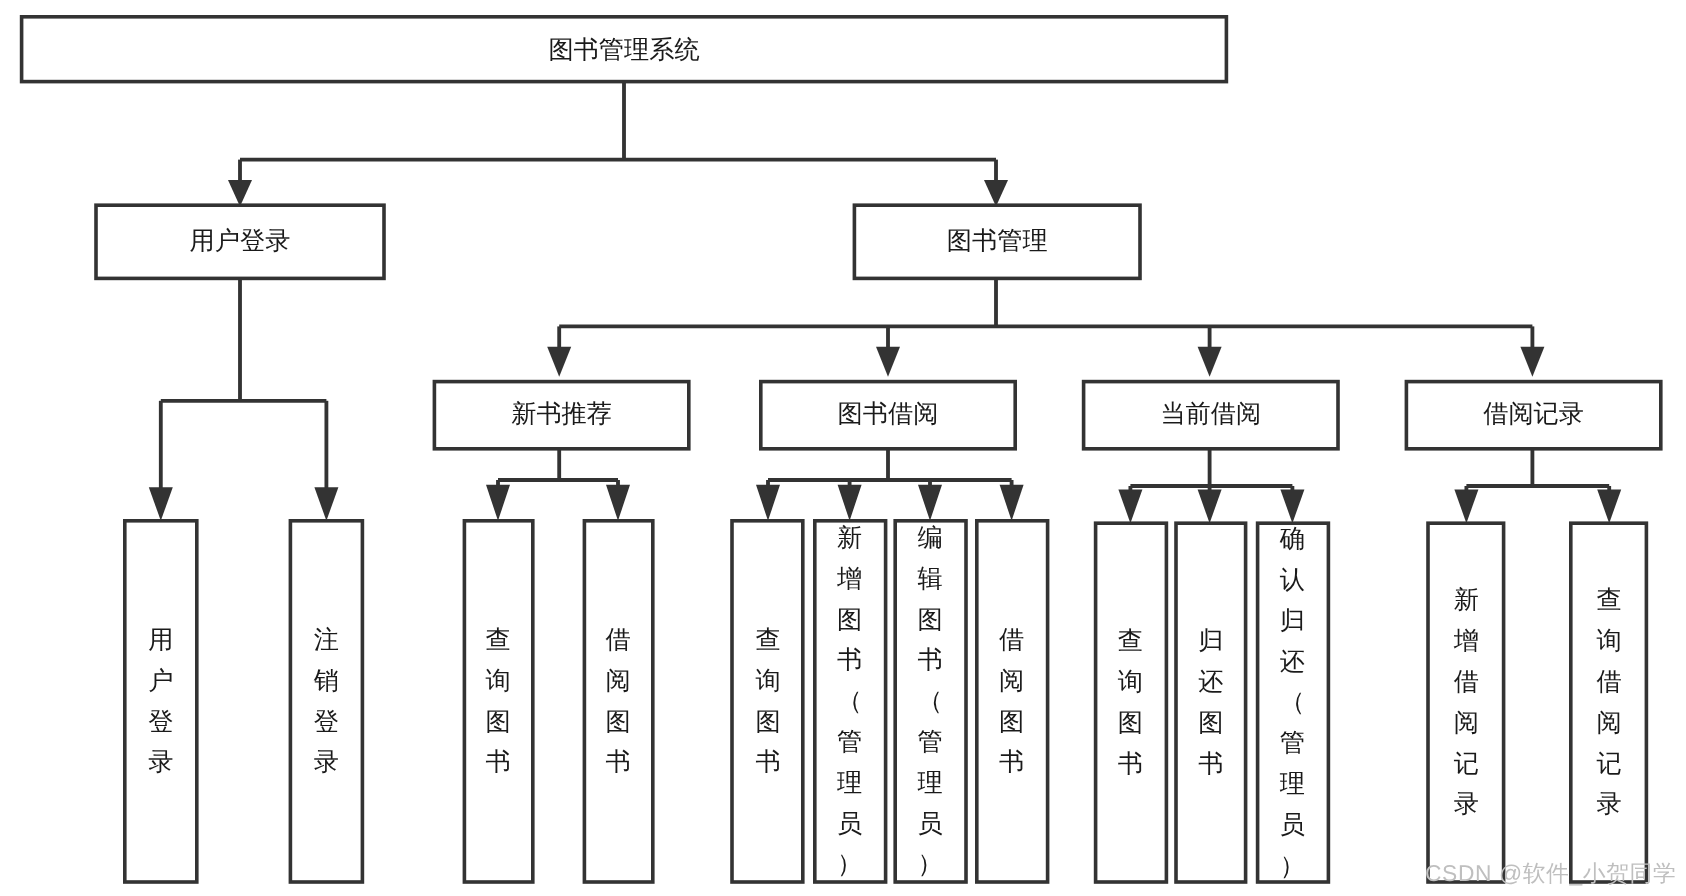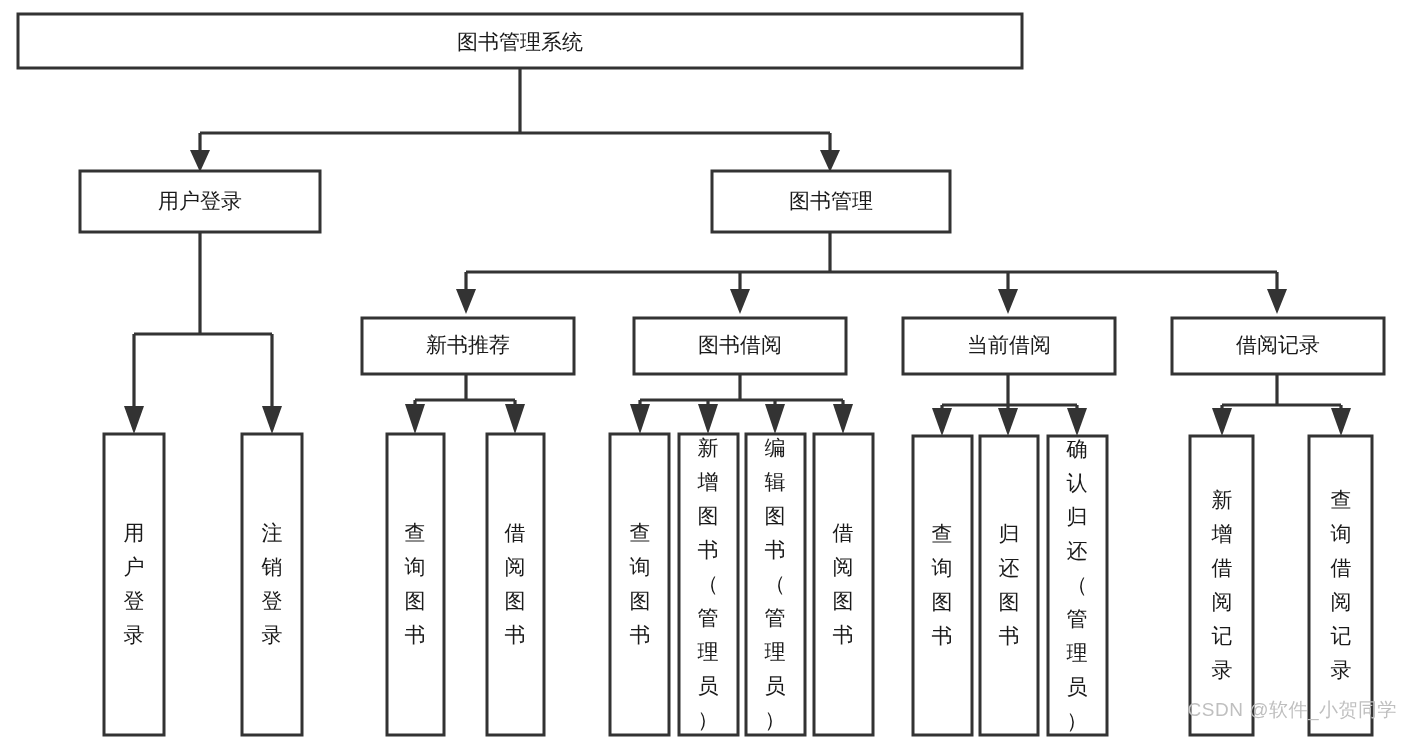--- a/index.html
+++ b/index.html
@@ -51,21 +51,21 @@
   }
   .node-label-v {
     font-family: "Liberation Sans", "DejaVu Sans", sans-serif;
     font-size: 21px;
     fill: #1a1a1a;
     text-anchor: middle;
   }
   .watermark {
     position: absolute;
     right: 8px;
-    bottom: 24px;
+    bottom: 6px;
     font-family: "Liberation Sans", "DejaVu Sans", sans-serif;
     font-size: 19px;
     color: #bfbfbf;
     letter-spacing: 0.5px;
     white-space: nowrap;
     pointer-events: none;
   }
 </style>
 </head>
 <body>

